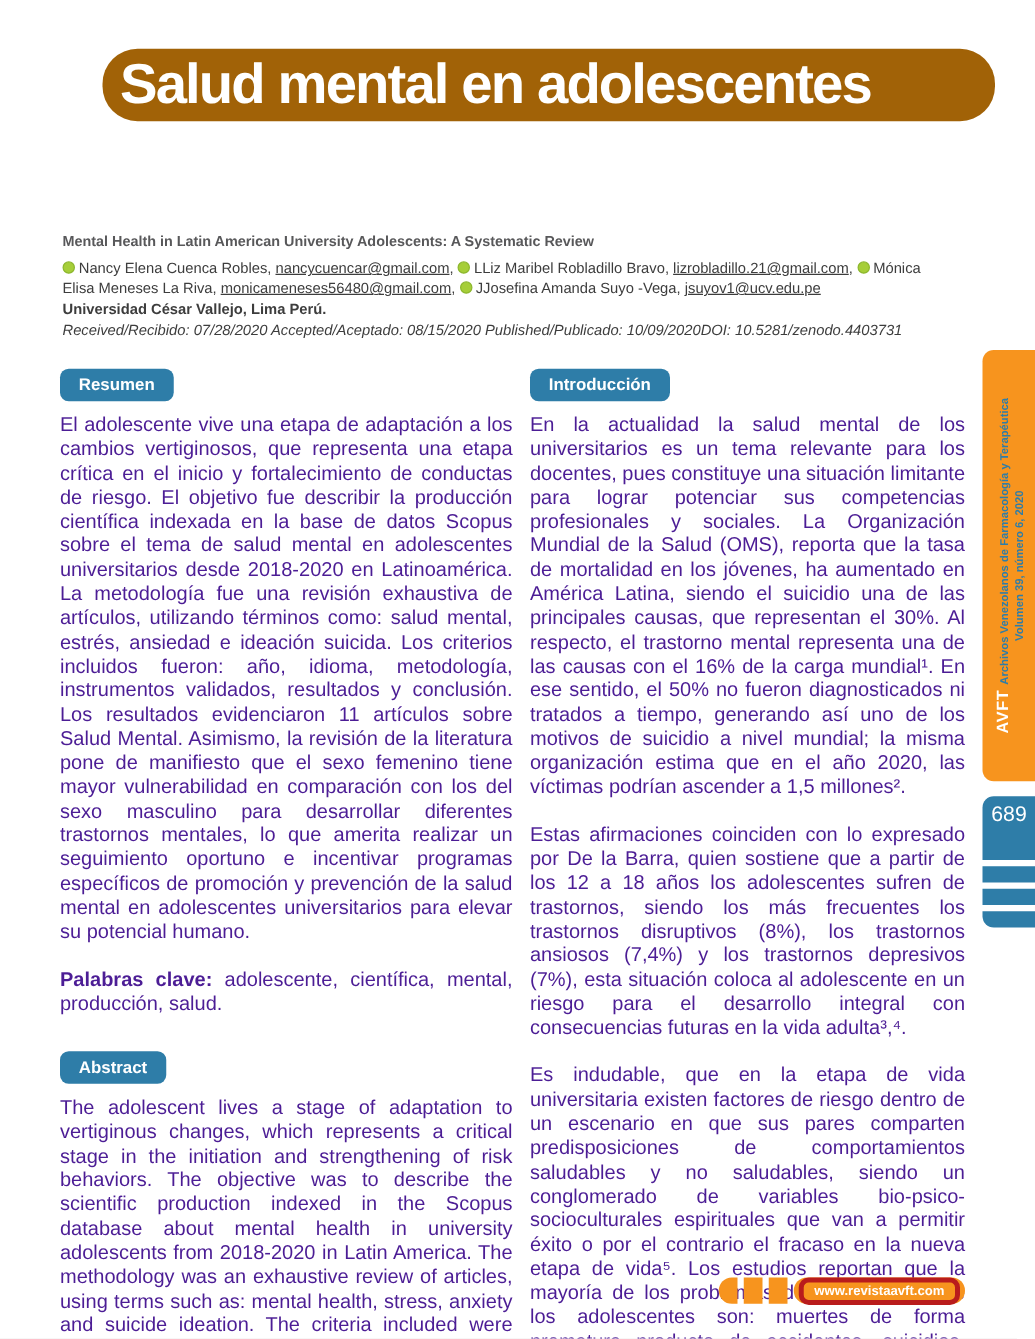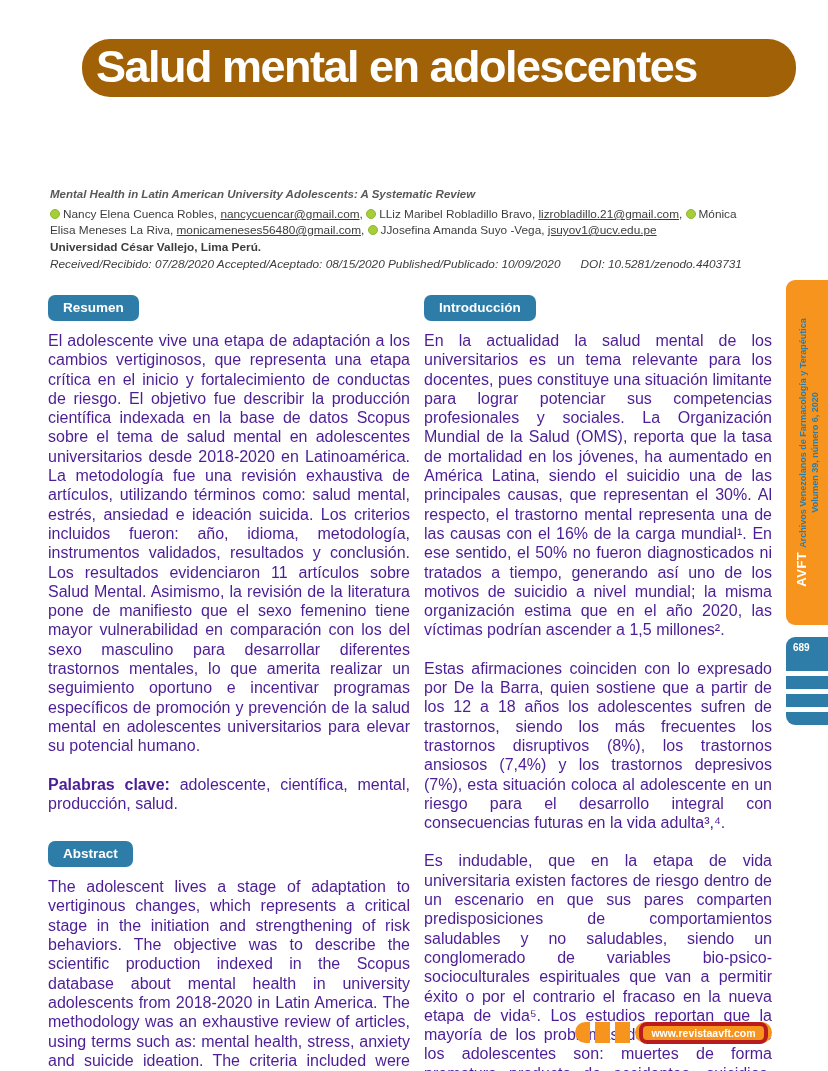--- a/index.html
+++ b/index.html
@@ -5,52 +5,52 @@
   * { margin:0; padding:0; box-sizing:border-box; }
   body { background:#e8e8e8; font-family:"Liberation Sans", sans-serif; }
   .page { position:relative; width:828px; height:1071px; background:#ffffff; margin:0 auto; overflow:hidden; }
 
   .title-banner { position:absolute; left:48px; top:39px; width:714px; height:58px;
     background:#a16207; border-radius:28px; color:#fff; font-weight:bold;
     font-size:45px; line-height:56px; padding-left:14px; letter-spacing:-1.5px;margin-left:34px; }
   .subtitle { position:absolute; left:50px; top:101px; font-size:35px; font-weight:bold;
     color:#9d9d9c; line-height:39px; letter-spacing:-0.5px; }
   .title-english { position:absolute; left:50px; top:188px; font-size:11.5px; font-weight:bold;
-    font-style:italic; color:#58585a; }
+    color:#58585a; }
 
   .authors-block { position:absolute; left:50px; top:206px; width:714px; font-size:11.8px;
     color:#3d3d3d; line-height:16px; }
   .authors-line a { color:#3d3d3d; text-decoration:underline; }
   .orcid { display:inline-block; width:10px; height:10px; border-radius:50%;
     background:#a6ce39; vertical-align:-1px; margin-right:3px; border:1px solid #8db72e; }
   .affiliation { margin-top:1px;font-weight:bold; }
   .dates-line { font-style:italic; margin-top:1px; }
-  .dates-line .doi { margin-left:20px; }
+  .dates-line .doi { }
 
   .columns { position:absolute; left:48px; top:295px; width:724px; display:flex; gap:14px; }
   .col-left  { width:362px; }
   .col-right { width:348px; }
   .badge { display:inline-block; background:#2e7da8; color:#fff; font-weight:bold;
     font-size:13.5px; padding:5px 15px 6px; border-radius:7px; }
   .body-text { font-size:16px; line-height:19.3px; color:#4c1d95; text-align:justify; }
   .mt10 { margin-top:10px; } .mt19 { margin-top:19px; } .mt28 { margin-top:28px; }
   .kw-label { font-weight:bold; }
 
   .sidebar { position:absolute; right:0; top:280px; width:42px; height:345px;
     background:#f7941e; border-radius:9px 0 0 9px; overflow:hidden; }
   .sidebar-rot { position:absolute; left:0; top:345px; width:345px; height:42px;
     transform-origin:0 0; transform:rotate(-90deg); display:flex; flex-direction:column;
     justify-content:center; text-align:center; }
   .sb-line1 { font-size:9px; font-weight:bold; color:#2e7da8; white-space:nowrap; }
   .sb-abbr { font-size:13px; color:#ffffff; letter-spacing:0.5px; margin-right:4px; }
   .sb-line2 { font-size:9px; font-weight:bold; color:#2e7da8; margin-top:1px; }
 
   .pagebox { position:absolute; right:0; top:637px; width:42px; }
-  .pagebox-main { height:34px; background:#2e7da8; border-radius:9px 0 0 0;
-    color:#fff; font-weight:bold; font-size:10px; padding:5px 0 0 7px; }
+  .pagebox-main { height:51px; background:#2e7da8; border-radius:9px 0 0 0;
+    color:#fff; font-weight:normal; font-size:17px; padding:5px 0 0 7px; }
   .stripe { height:13px; background:#2e7da8; margin-top:5px; }
   .stripe:last-child { border-radius:0 0 0 9px; }
 
   .footer-logo { position:absolute; left:575px; top:1022px; display:flex; align-items:center; height:21px; }
   .flag-1 { width:15px; height:21px; background:#f7941e; border-radius:11px 0 0 11px; margin-right:5px; }
   .flag-2, .flag-3 { width:15px; height:21px; background:#f7941e; margin-right:5px; }
   .logo-pill { width:137px; height:21px; background:#f7941e; border-radius:11px;
     display:flex; align-items:center; padding:2px 4px; }
   .logo-pill-inner { flex:1; border:4px solid #b91c1c; border-radius:8px; color:#ffffff;
     font-weight:bold; font-size:10.5px; text-align:center; line-height:14px; }

